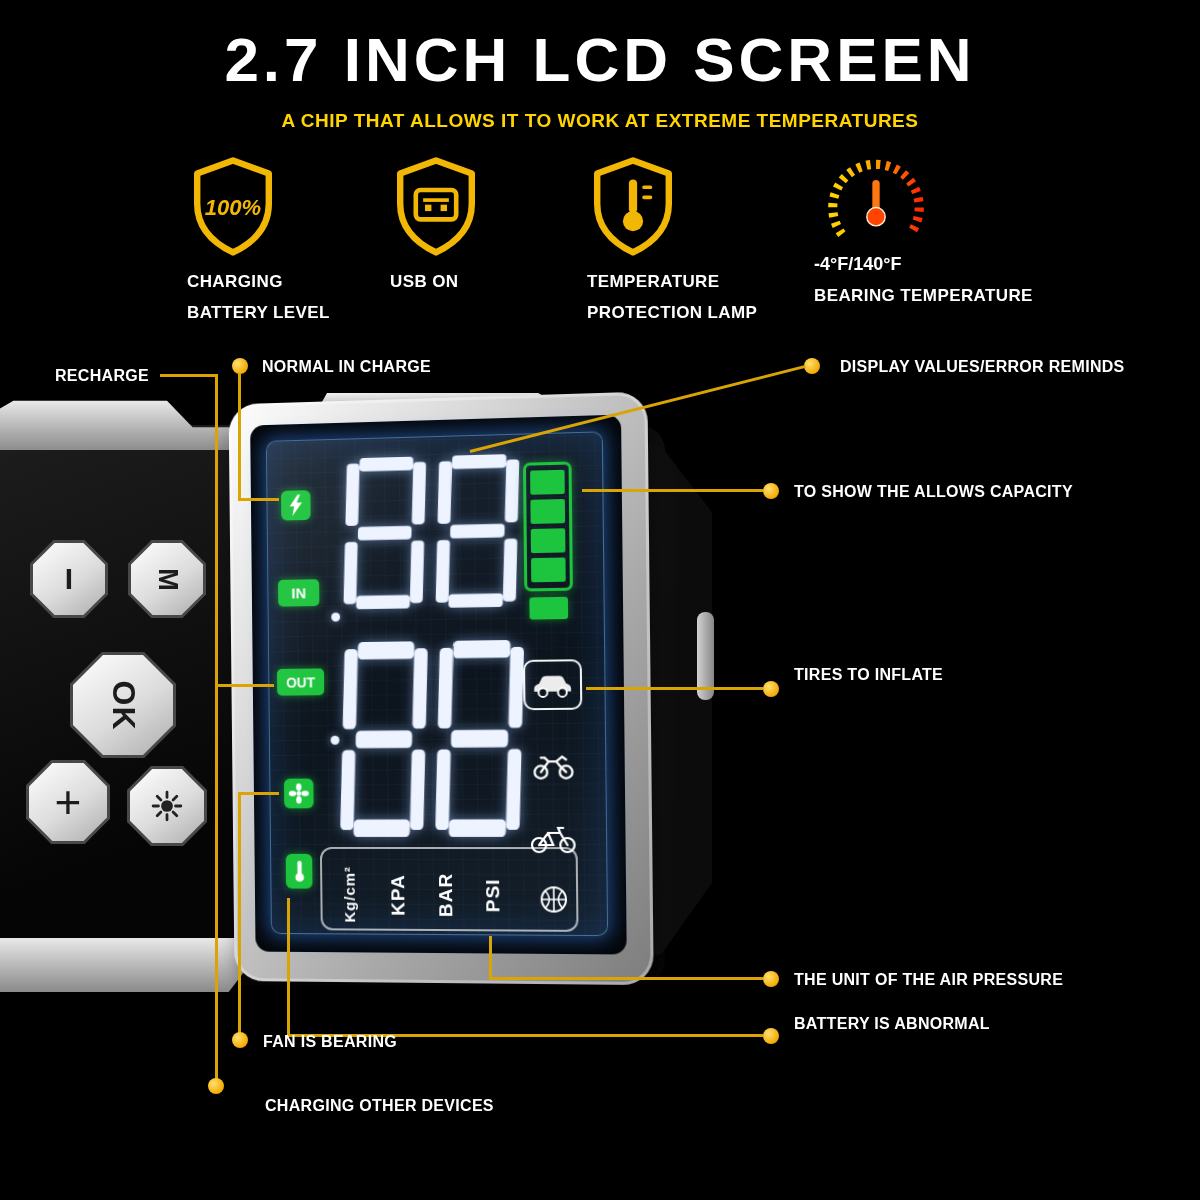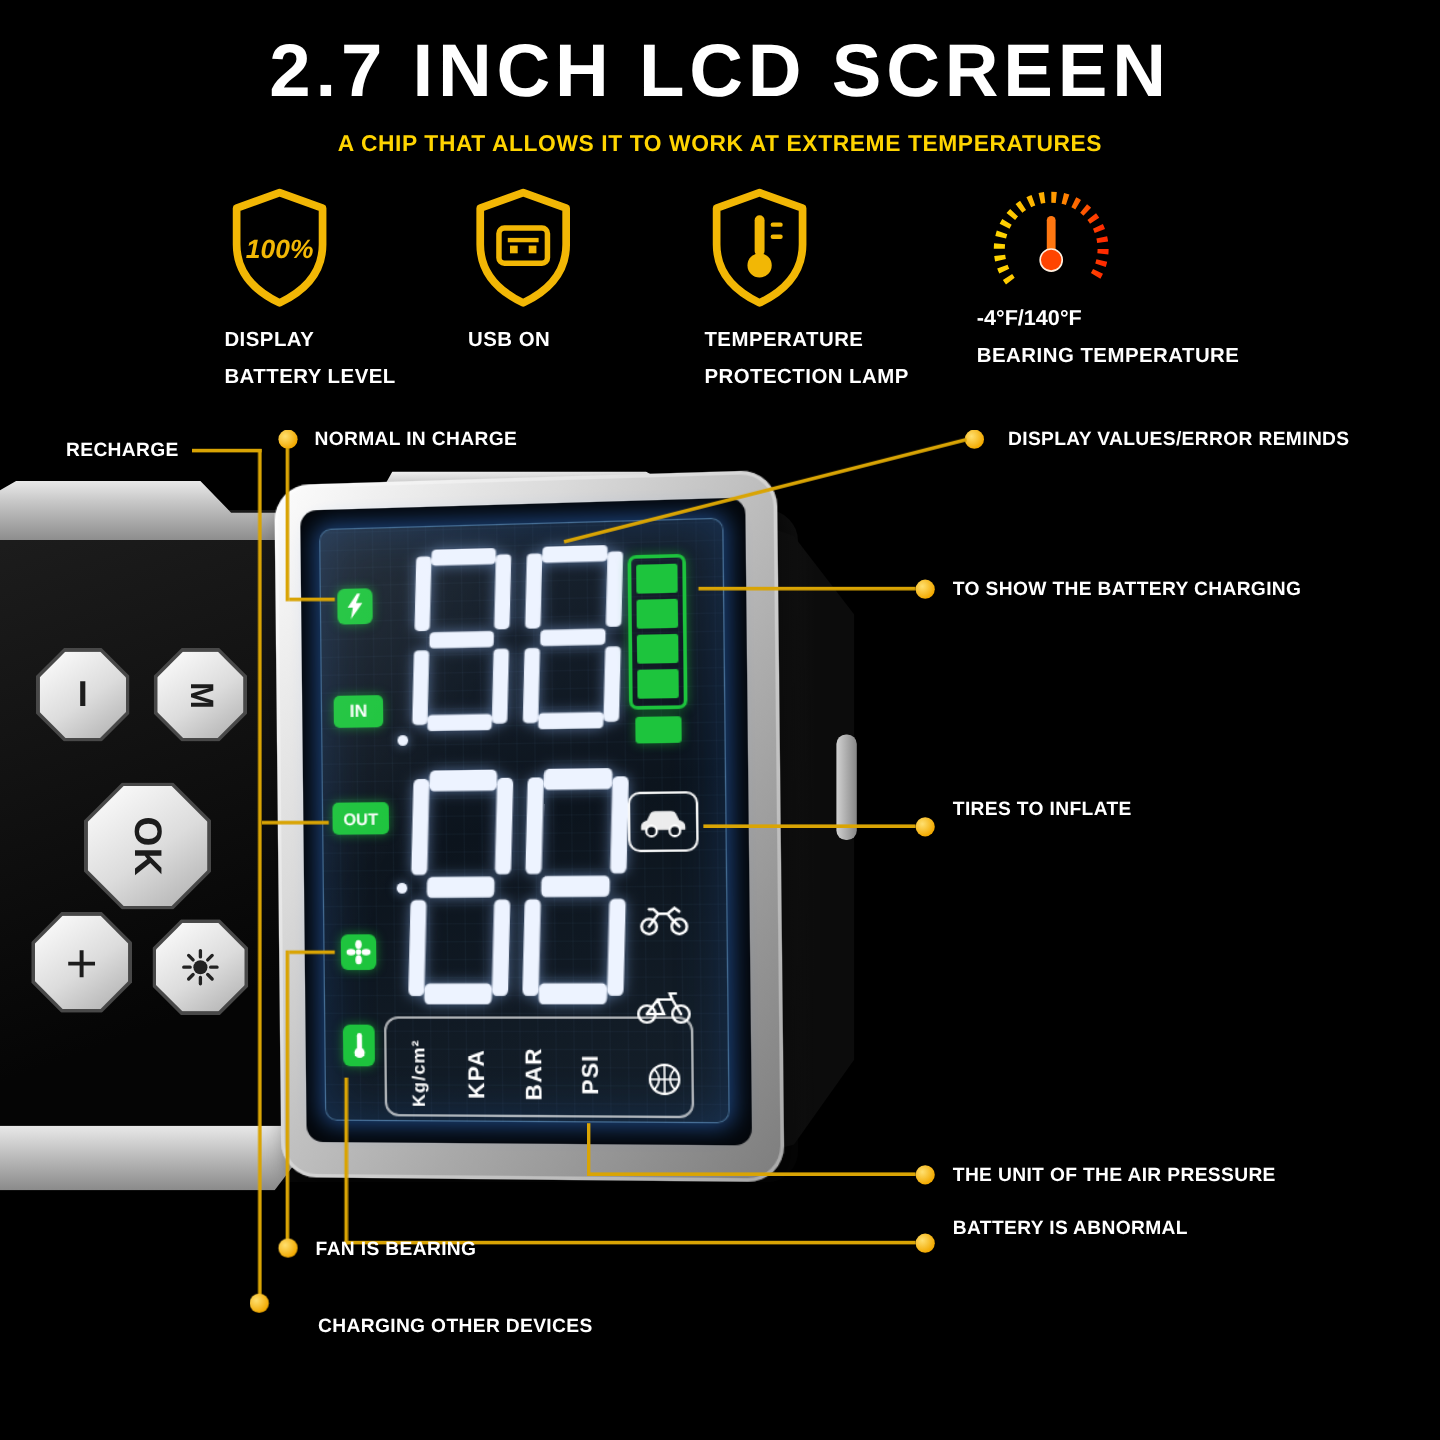--- a/index.html
+++ b/index.html
@@ -105,21 +105,21 @@
 </svg>
 
 <h1 class="title">2.7 INCH LCD SCREEN</h1>
 <div class="subtitle">A CHIP THAT ALLOWS IT TO WORK AT EXTREME TEMPERATURES</div>
 
 <div class="feature" style="left:187px;width:200px;">
   <svg width="92" height="101" viewBox="0 0 100 110">
     <path class="shield-path" d="M50 5 L89 19 L89 52 C89 79 71 95 50 105 C29 95 11 79 11 52 L11 19 Z"></path>
     <text x="50" y="64" class="shield-text">100%</text>
   </svg>
-  <div class="flabel">DISPLAY</div>
+  <div class="flabel">CHARGING</div>
   <div class="flabel">BATTERY LEVEL</div>
 </div>
 
 <div class="feature" style="left:390px;width:194px;">
   <svg width="92" height="101" viewBox="0 0 100 110">
     <path class="shield-path" d="M50 5 L89 19 L89 52 C89 79 71 95 50 105 C29 95 11 79 11 52 L11 19 Z"></path>
     <rect x="28" y="37" width="44" height="32" rx="5" fill="none" stroke="#f2b705" stroke-width="5"></rect>
     <rect x="36" y="46" width="28" height="4" fill="#f2b705"></rect>
     <rect x="38" y="53" width="7" height="7" fill="#f2b705"></rect>
     <rect x="55" y="53" width="7" height="7" fill="#f2b705"></rect>
@@ -301,21 +301,21 @@
 <div class="hline" style="left:489px;top:977px;width:274px;"></div>
 <div class="dot" style="left:763px;top:971px;"></div>
 
 <div class="vline" style="left:287px;top:898px;height:139px;"></div>
 <div class="hline" style="left:287px;top:1034px;width:476px;"></div>
 <div class="dot" style="left:763px;top:1028px;"></div>
 
 <div class="clabel" style="left:55px;top:360px;">RECHARGE</div>
 <div class="clabel" style="left:262px;top:351px;">NORMAL IN CHARGE</div>
 <div class="clabel" style="left:840px;top:351px;">DISPLAY VALUES/ERROR REMINDS</div>
-<div class="clabel" style="left:794px;top:476px;">TO SHOW THE BATTERY CHARGING</div>
+<div class="clabel" style="left:794px;top:476px;">TO SHOW THE ALLOWS CAPACITY</div>
 <div class="clabel" style="left:794px;top:659px;">
   <div>TIRES TO INFLATE</div>
 </div>
 <div class="clabel" style="left:794px;top:964px;">THE UNIT OF THE AIR PRESSURE</div>
 <div class="clabel" style="left:794px;top:1008px;">
   <div>BATTERY IS ABNORMAL</div>
 </div>
 <div class="clabel" style="left:263px;top:1026px;">FAN IS BEARING</div>
 <div class="clabel" style="left:265px;top:1090px;">CHARGING OTHER DEVICES</div>
 

